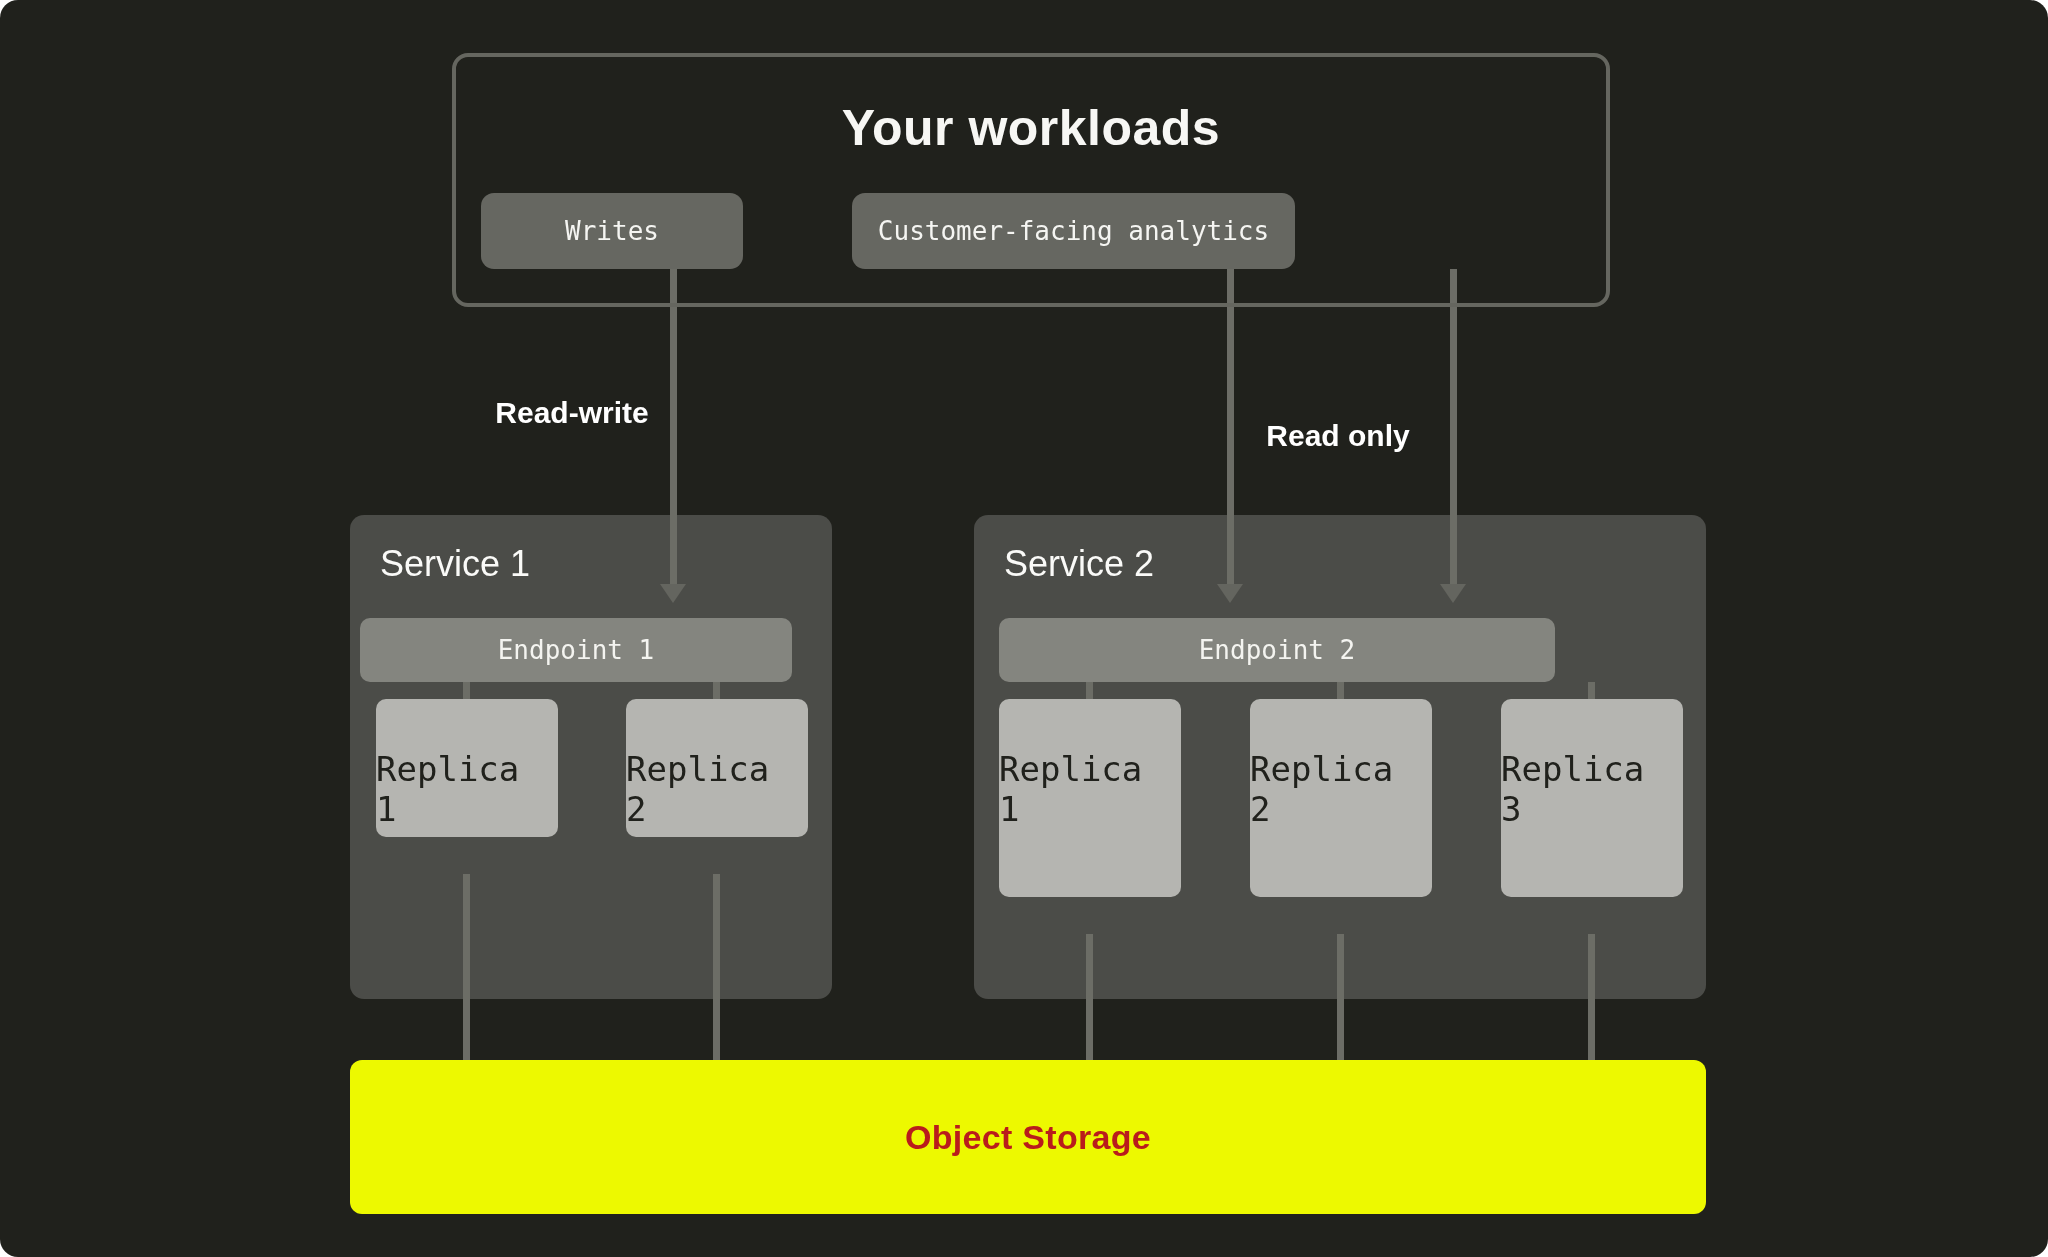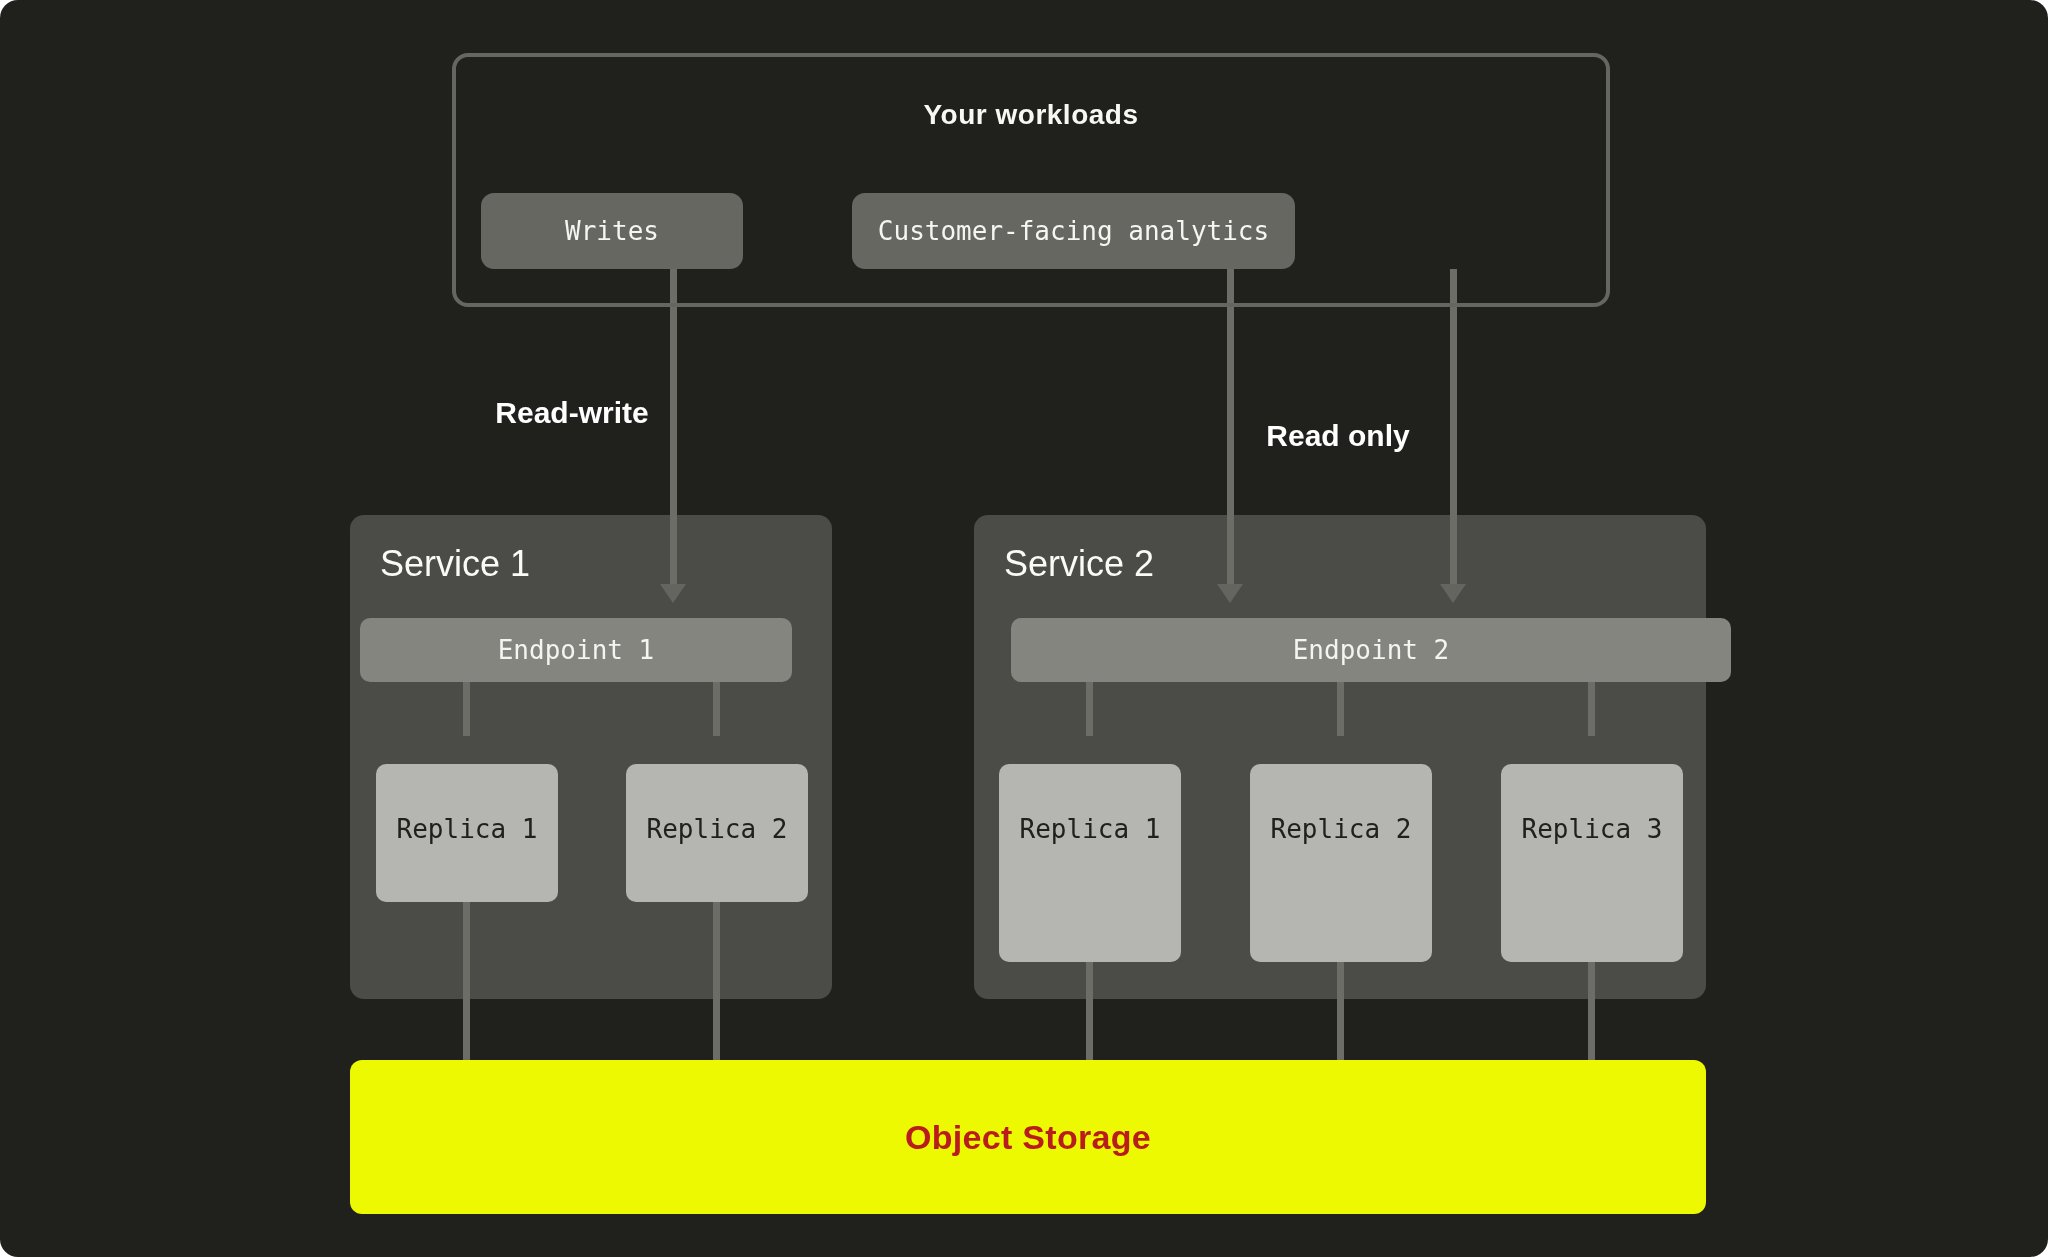--- a/index.html
+++ b/index.html
@@ -3,21 +3,21 @@
 <meta charset="utf-8">
 <style>
   html,body{margin:0;padding:0;background:#ffffff;}
   body{width:2048px;height:1257px;position:relative;font-family:"Liberation Sans",sans-serif;}
   .canvas{position:absolute;left:0;top:0;width:2048px;height:1257px;background:#20211c;border-radius:18px;overflow:hidden;}
 
   
   .wl-box{position:absolute;left:452px;top:53px;width:1158px;height:254px;
           border:4px solid #65665f;border-radius:16px;box-sizing:border-box;z-index:4;}
   .wl-title{position:absolute;left:0;right:0;top:42px;text-align:center;
-            font-size:28px;font-weight:bold;color:#f7f7f4;letter-spacing:.5px;}
+            font-size:50px;font-weight:bold;color:#f7f7f4;letter-spacing:.5px;}
 
   .chip{position:absolute;height:76px;border-radius:13px;background:#666761;
         display:flex;align-items:center;justify-content:center;z-index:5;
         font-family:"DejaVu Sans Mono","Liberation Mono",monospace;font-size:26px;color:#f5f5f2;}
 
   
   .vline{position:absolute;width:7px;background:#6c6d66;z-index:3;}
   .arrowhead{position:absolute;width:0;height:0;z-index:3;
              border-left:13px solid transparent;border-right:13px solid transparent;
              border-top:19px solid #64655f;}
@@ -26,24 +26,24 @@
               color:#ffffff;white-space:nowrap;z-index:4;}
 
   
   .service{position:absolute;top:515px;height:484px;background:#4b4c48;border-radius:14px;z-index:1;}
   .service-name{position:absolute;left:30px;top:28px;font-size:36px;font-weight:normal;color:#fafaf8;}
 
   .endpoint{position:absolute;top:618px;height:64px;background:#84857f;border-radius:10px;
             display:flex;align-items:center;justify-content:center;z-index:5;
             font-family:"DejaVu Sans Mono","Liberation Mono",monospace;font-size:26px;color:#f4f4f0;}
 
-  .replica{position:absolute;top:764px;width:182px;background:#b5b5b1;border-radius:10px;
+  .replica{position:absolute;top:699px;width:182px;background:#b5b5b1;border-radius:10px;
            display:flex;justify-content:center;align-items:flex-start;padding-top:50px;
            box-sizing:border-box;z-index:5;
-           font-family:"DejaVu Sans Mono","Liberation Mono",monospace;font-size:26px;color:#20211c;}
+           font-family:"DejaVu Sans Mono","Liberation Mono",monospace;font-size:34px;color:#20211c;}
   .replica.short{height:138px;}
   .replica.tall{height:198px;}
 
   .conn{position:absolute;width:7px;background:#6c6d66;z-index:2;}
 
   .storage{position:absolute;left:350px;top:1060px;width:1356px;height:154px;background:#edf900;
            border-radius:12px;display:flex;align-items:center;justify-content:center;z-index:5;}
   .storage-label{font-size:34px;font-weight:bold;color:#b91c1c;letter-spacing:.3px;}
 </style>
 </head>
@@ -79,21 +79,21 @@
 
   <div class="replica short" style="left:376px;">Replica 1</div>
   <div class="replica short" style="left:626px;">Replica 2</div>
 
   <div class="conn" style="left:463px;top:874px;height:186px;"></div>
   <div class="conn" style="left:713px;top:874px;height:186px;"></div>
 
   <div class="service" style="left:974px;width:732px;">
     <div class="service-name">Service 2</div>
   </div>
-  <div class="endpoint" style="left:999px;width:720px;margin-left:12px;">Endpoint 2</div>
+  <div class="endpoint" style="left:999px;width:556px;">Endpoint 2</div>
 
   <div class="conn" style="left:1086px;top:682px;height:54px;"></div>
   <div class="conn" style="left:1337px;top:682px;height:54px;"></div>
   <div class="conn" style="left:1588px;top:682px;height:54px;"></div>
 
   <div class="replica tall" style="left:999px;">Replica 1</div>
   <div class="replica tall" style="left:1250px;">Replica 2</div>
   <div class="replica tall" style="left:1501px;">Replica 3</div>
 
   <div class="conn" style="left:1086px;top:934px;height:126px;"></div>

